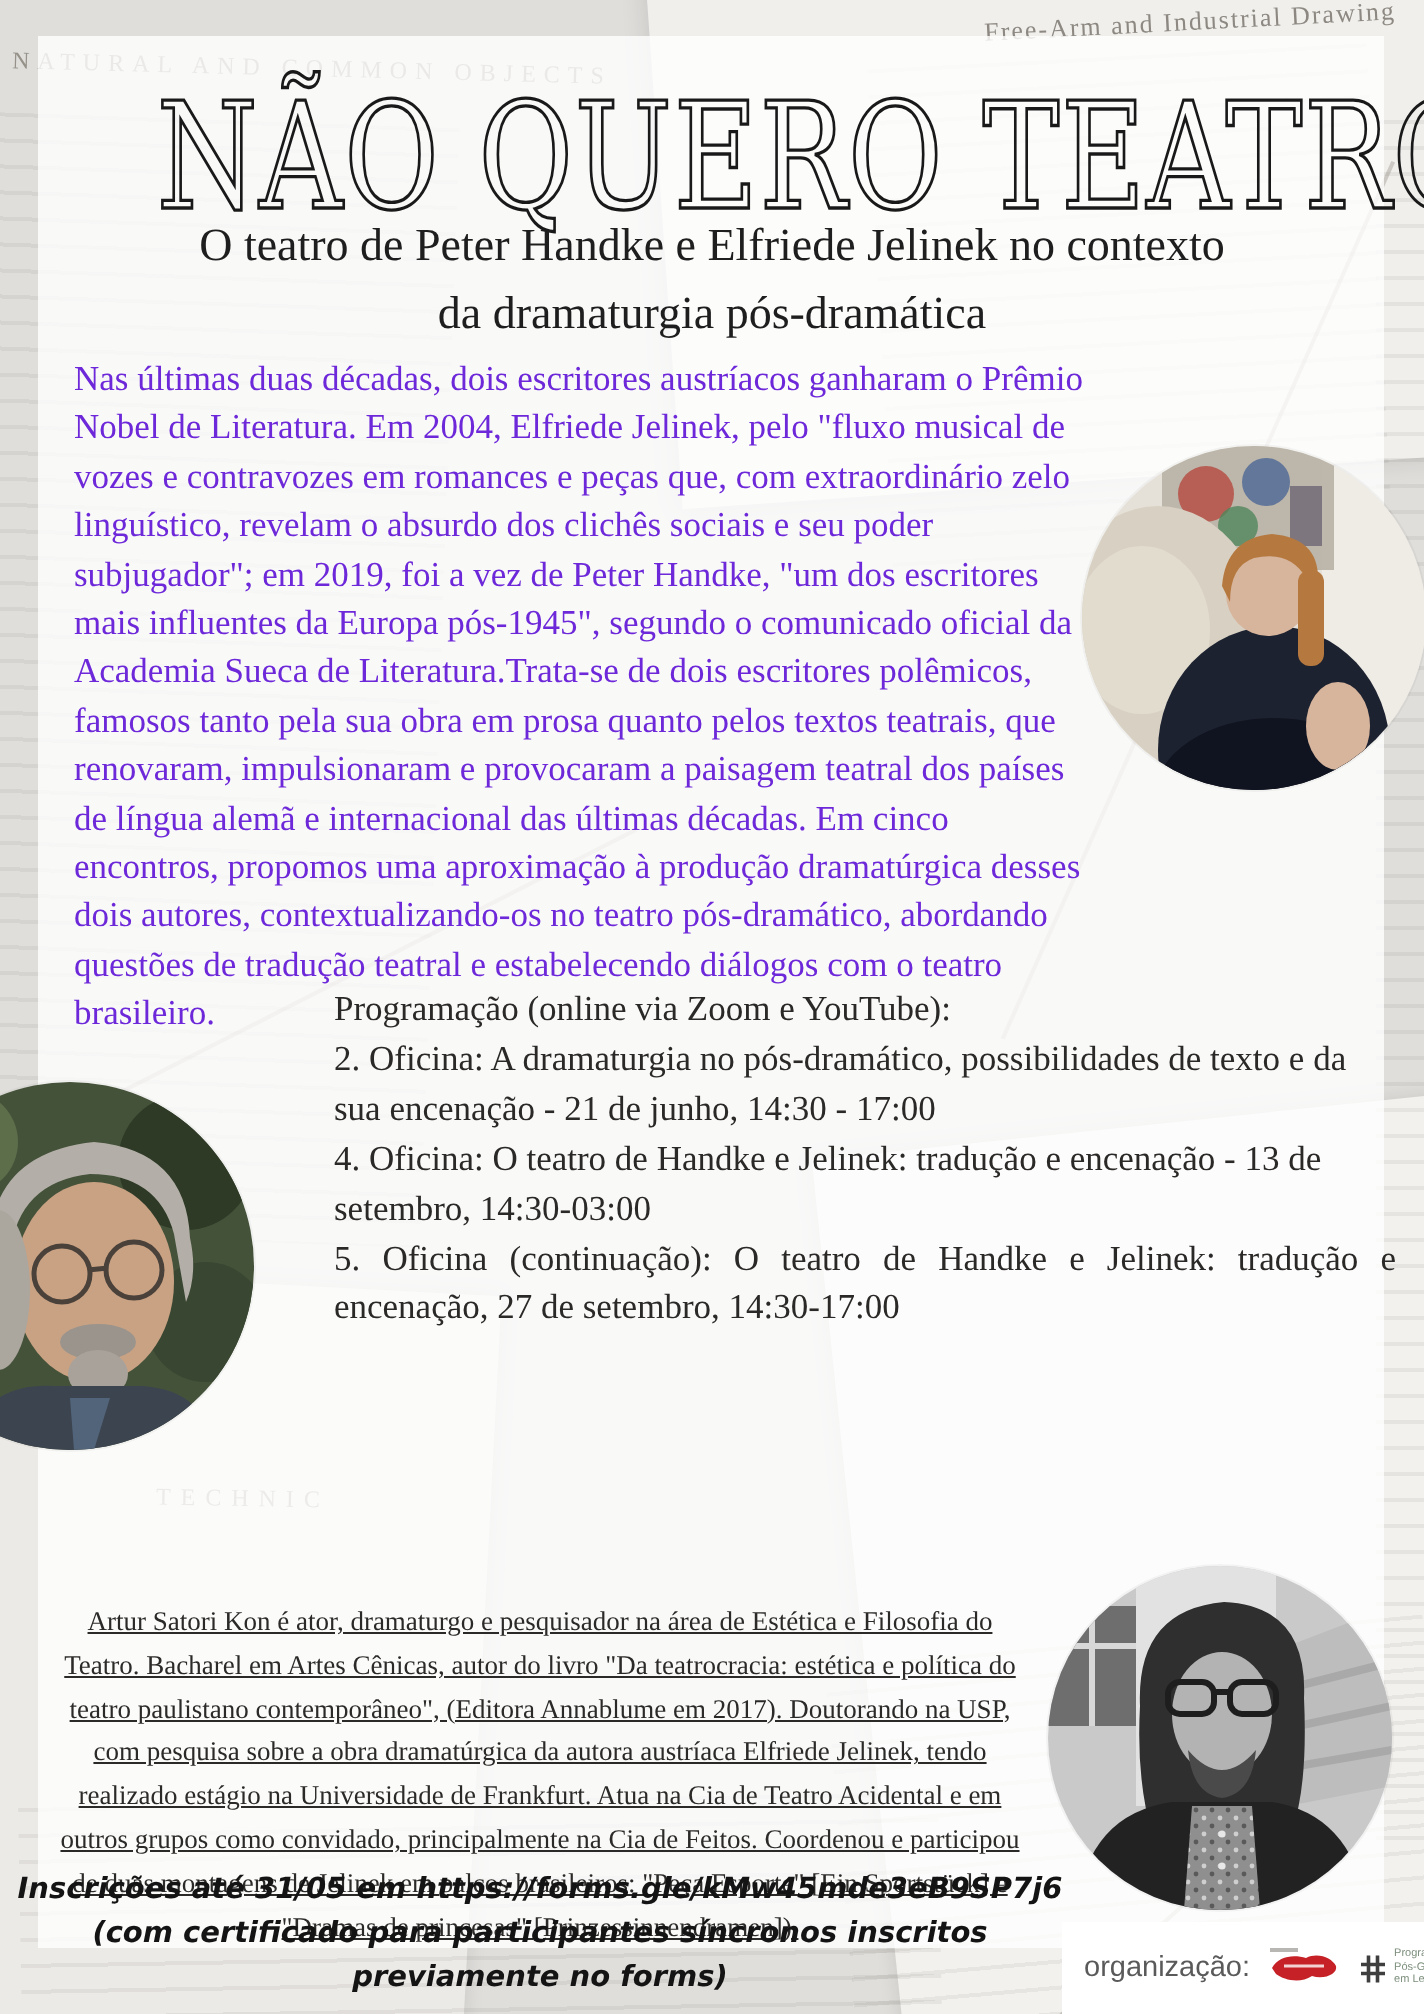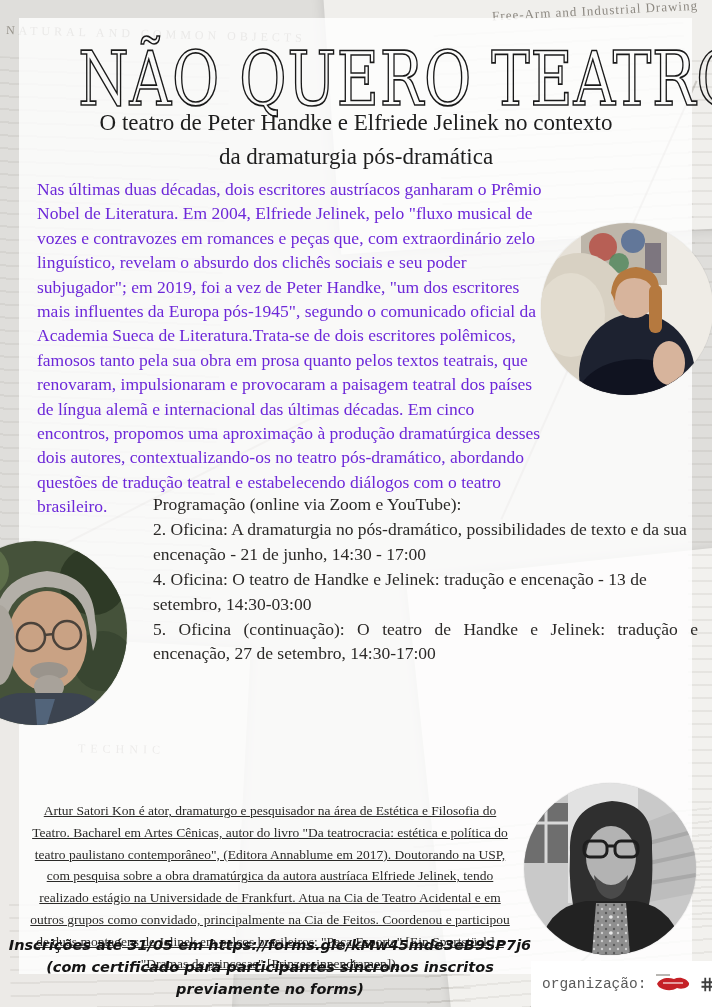--- a/index.html
+++ b/index.html
@@ -56,21 +56,21 @@
   }
   
   .intro{
     position:absolute;left:37px;top:177px;width:512px;
     font-size:17.5px;line-height:24.4px;color:#6d28d9;text-align:left;
   }
   .program{
     position:absolute;left:153px;top:492px;width:545px;
     font-size:17.5px;line-height:24.4px;color:#2b2927;
   }
-  .program p{margin:0 0 1px 0;}
+  .program p{margin:0 0 1px 14px;}
   .program .justify{text-align:justify;}
   .bio{
     position:absolute;left:30px;top:800px;width:480px;
     font-size:13.5px;line-height:21.8px;color:#2b2a28;text-align:center;text-decoration:underline;
   }
   .registration{
     position:absolute;left:8px;top:934px;width:524px;text-align:center;
     font-family:"DejaVu Sans", sans-serif;font-weight:700;
     font-size:14.5px;line-height:22px;color:#141414;font-style:italic;
   }
@@ -79,21 +79,21 @@
   .photo{position:absolute;border-radius:50%;overflow:hidden;box-shadow:0 0 0 1px rgba(0,0,0,.04);}
   .photo-jelinek{left:541px;top:223px;width:172px;height:172px;}
   .photo-handke{left:-57px;top:541px;width:184px;height:184px;}
   .photo-kon{left:524px;top:783px;width:172px;height:172px;}
   .photo svg{display:block;}
   
   .footer{
     position:absolute;left:531px;top:961px;width:181px;height:46px;
     background:#ffffff;display:flex;align-items:center;gap:9px;
     padding-left:11px;box-sizing:border-box;
-    font-family:Liberation Mono, monospace;
+    font-family:Liberation Sans, sans-serif;
   }
   .org-label{font-size:14.5px;color:#5a5a5a;}
   .logo-austria{position:relative;width:36px;height:22px;}
   .logo-austria .tiny-bar{position:absolute;left:1px;top:1px;width:14px;height:2px;background:#b9b7b3;}
   .logo-ppg{display:flex;align-items:center;gap:3px;}
   .ppg-text{font-size:5.5px;line-height:6.5px;color:#7d8f7d;}
   .ppg-text div{white-space:nowrap;}
 </style>
 </head>
 <body>

